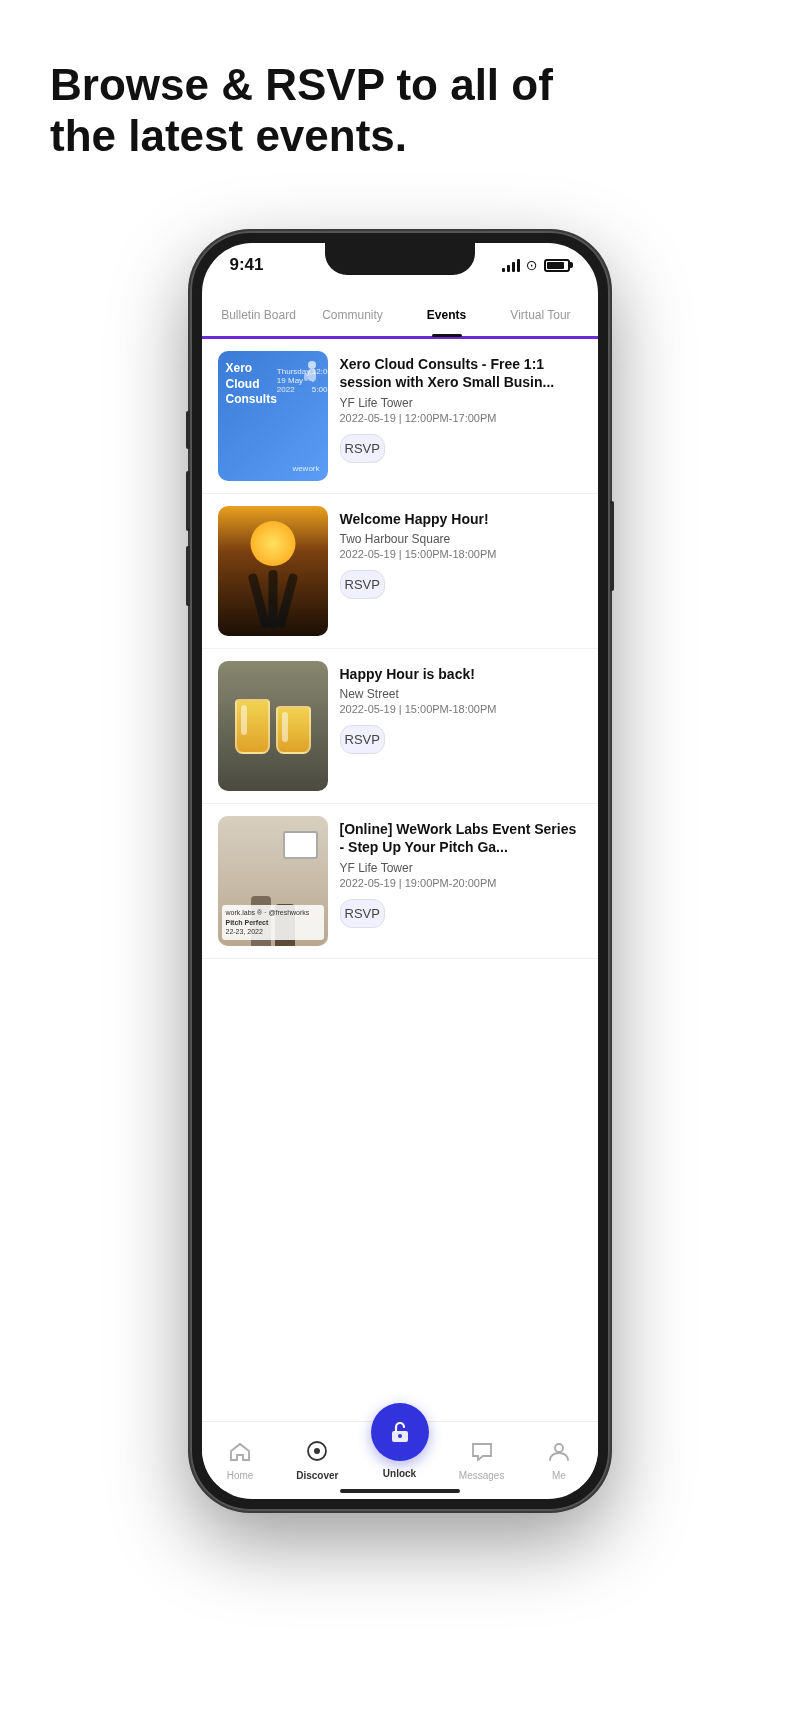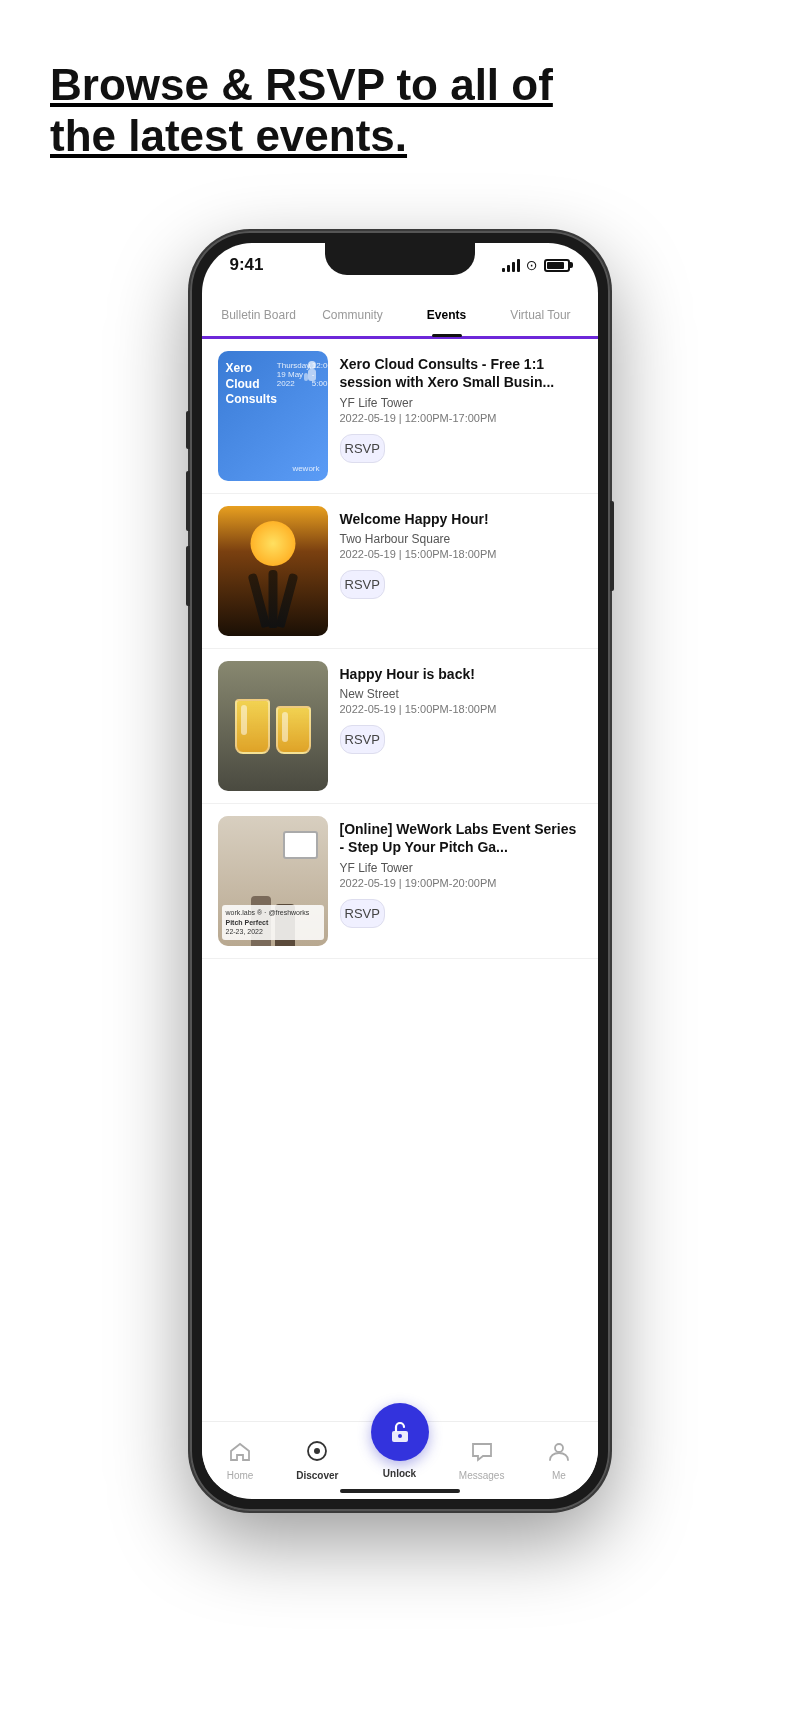--- a/index.html
+++ b/index.html
@@ -9,21 +9,20 @@
       background: #ffffff;
       font-family: -apple-system, BlinkMacSystemFont, 'Helvetica Neue', Arial, sans-serif;
       display: flex;
       flex-direction: column;
       align-items: center;
     }
 
     .page-header {
       width: 100%;
       padding: 60px 50px 40px 50px;
-      text-decoration: underline;
     }
 
     .page-title {
       font-size: 44px;
       font-weight: 800;
       line-height: 1.15;
       color: #111;
     }
 
     .phone-wrapper {
@@ -280,20 +279,21 @@
     }
     .xero-title-text {
       font-size: 12px;
       font-weight: 700;
       color: #fff;
       line-height: 1.3;
     }
     .xero-date-text {
       font-size: 8px;
       color: rgba(255,255,255,0.85);
+      margin-top: 6px;
     }
     .xero-location-badge {
       background: rgba(255,255,255,0.3);
       border-radius: 4px;
       padding: 2px 5px;
       font-size: 7px;
       color: #fff;
       margin-top: 4px;
       display: inline-block;
     }

